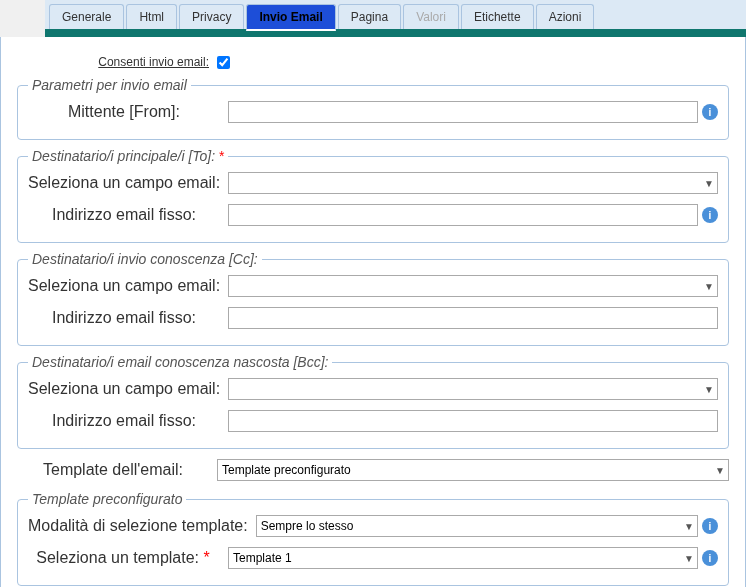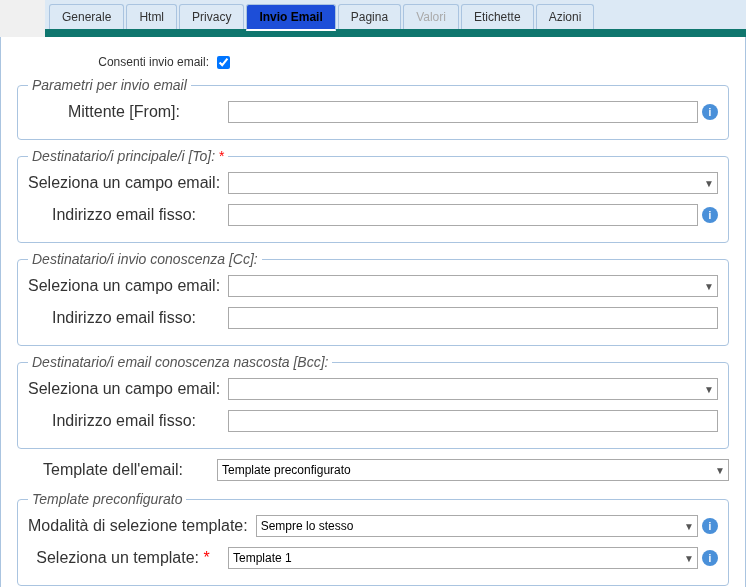--- a/index.html
+++ b/index.html
@@ -156,20 +156,21 @@
       color: #555;
     }
 
     .input-wrapper {
       flex: 1;
     }
 
     
     .top-row {
       margin: 8px 0 4px 0;
+      text-decoration: underline;
     }
   </style>
 </head>
 <body>
 
 <div class="tabs">
   <div class="tab">Generale</div>
   <div class="tab">Html</div>
   <div class="tab">Privacy</div>
   <div class="tab active">Invio Email</div>

